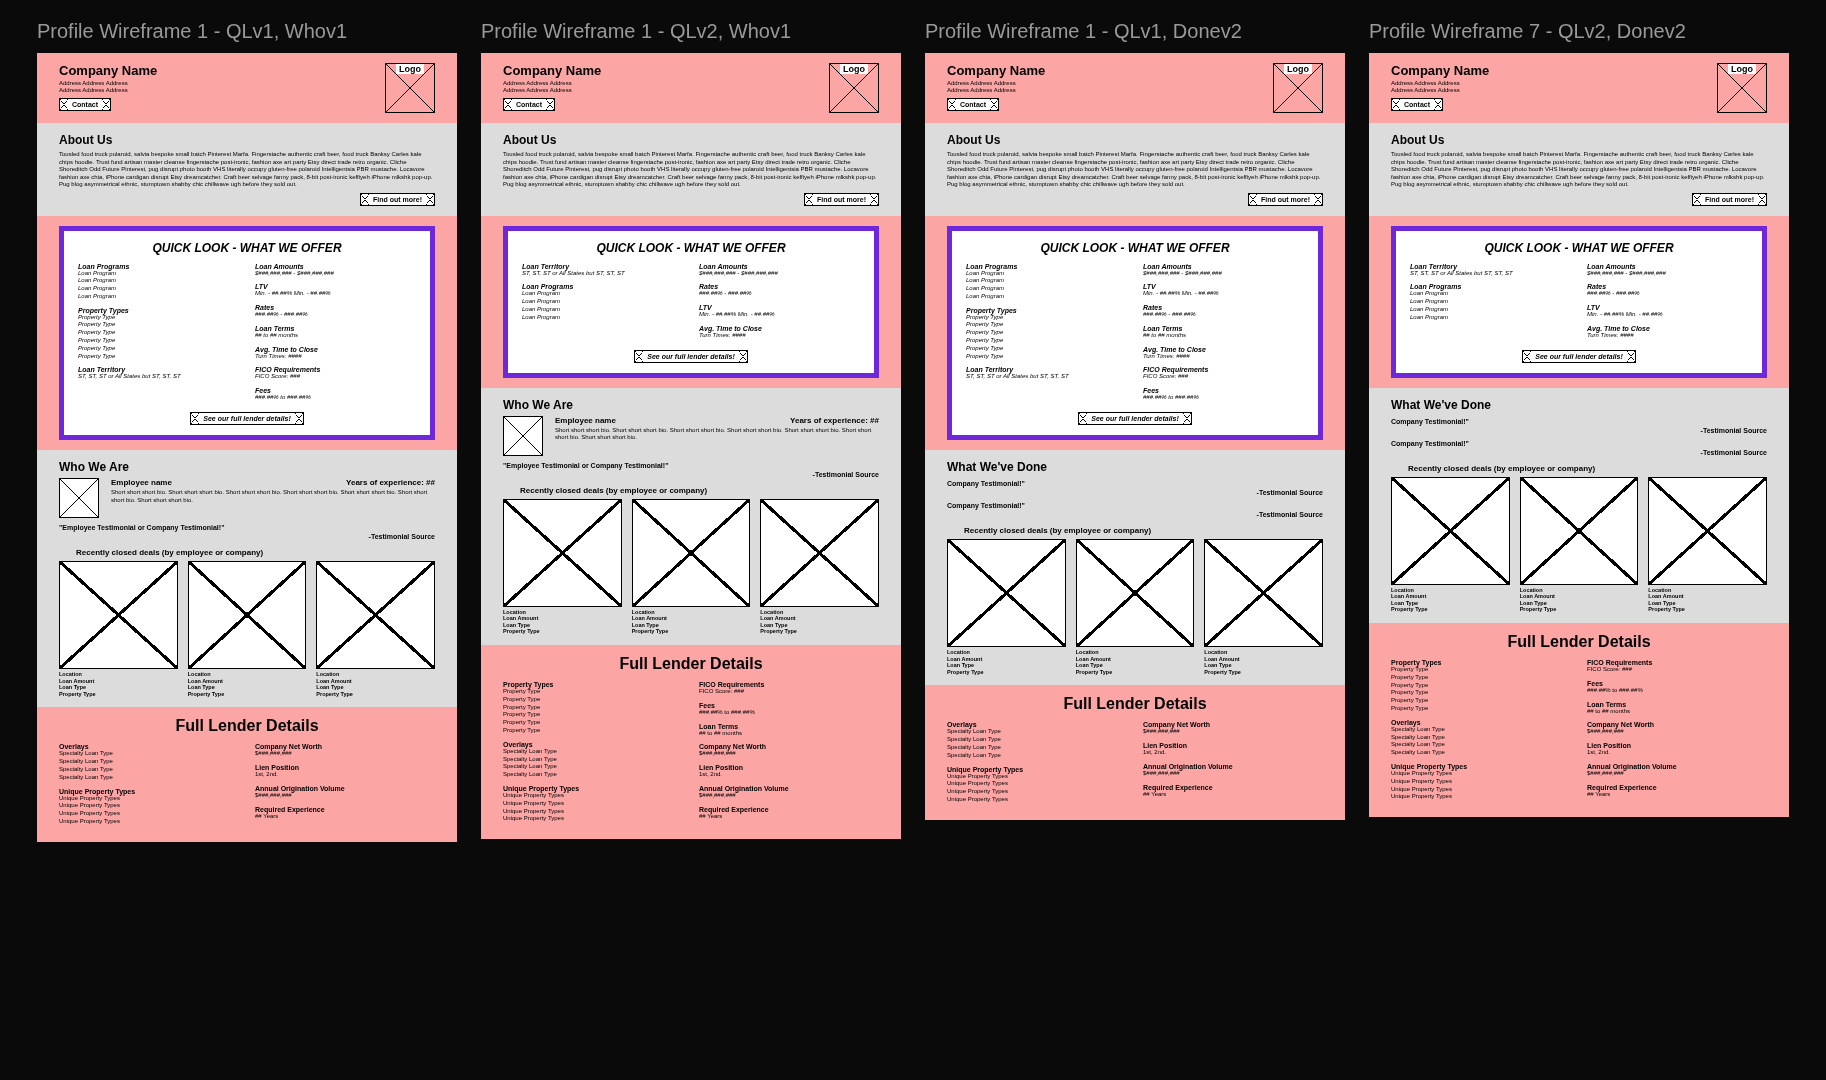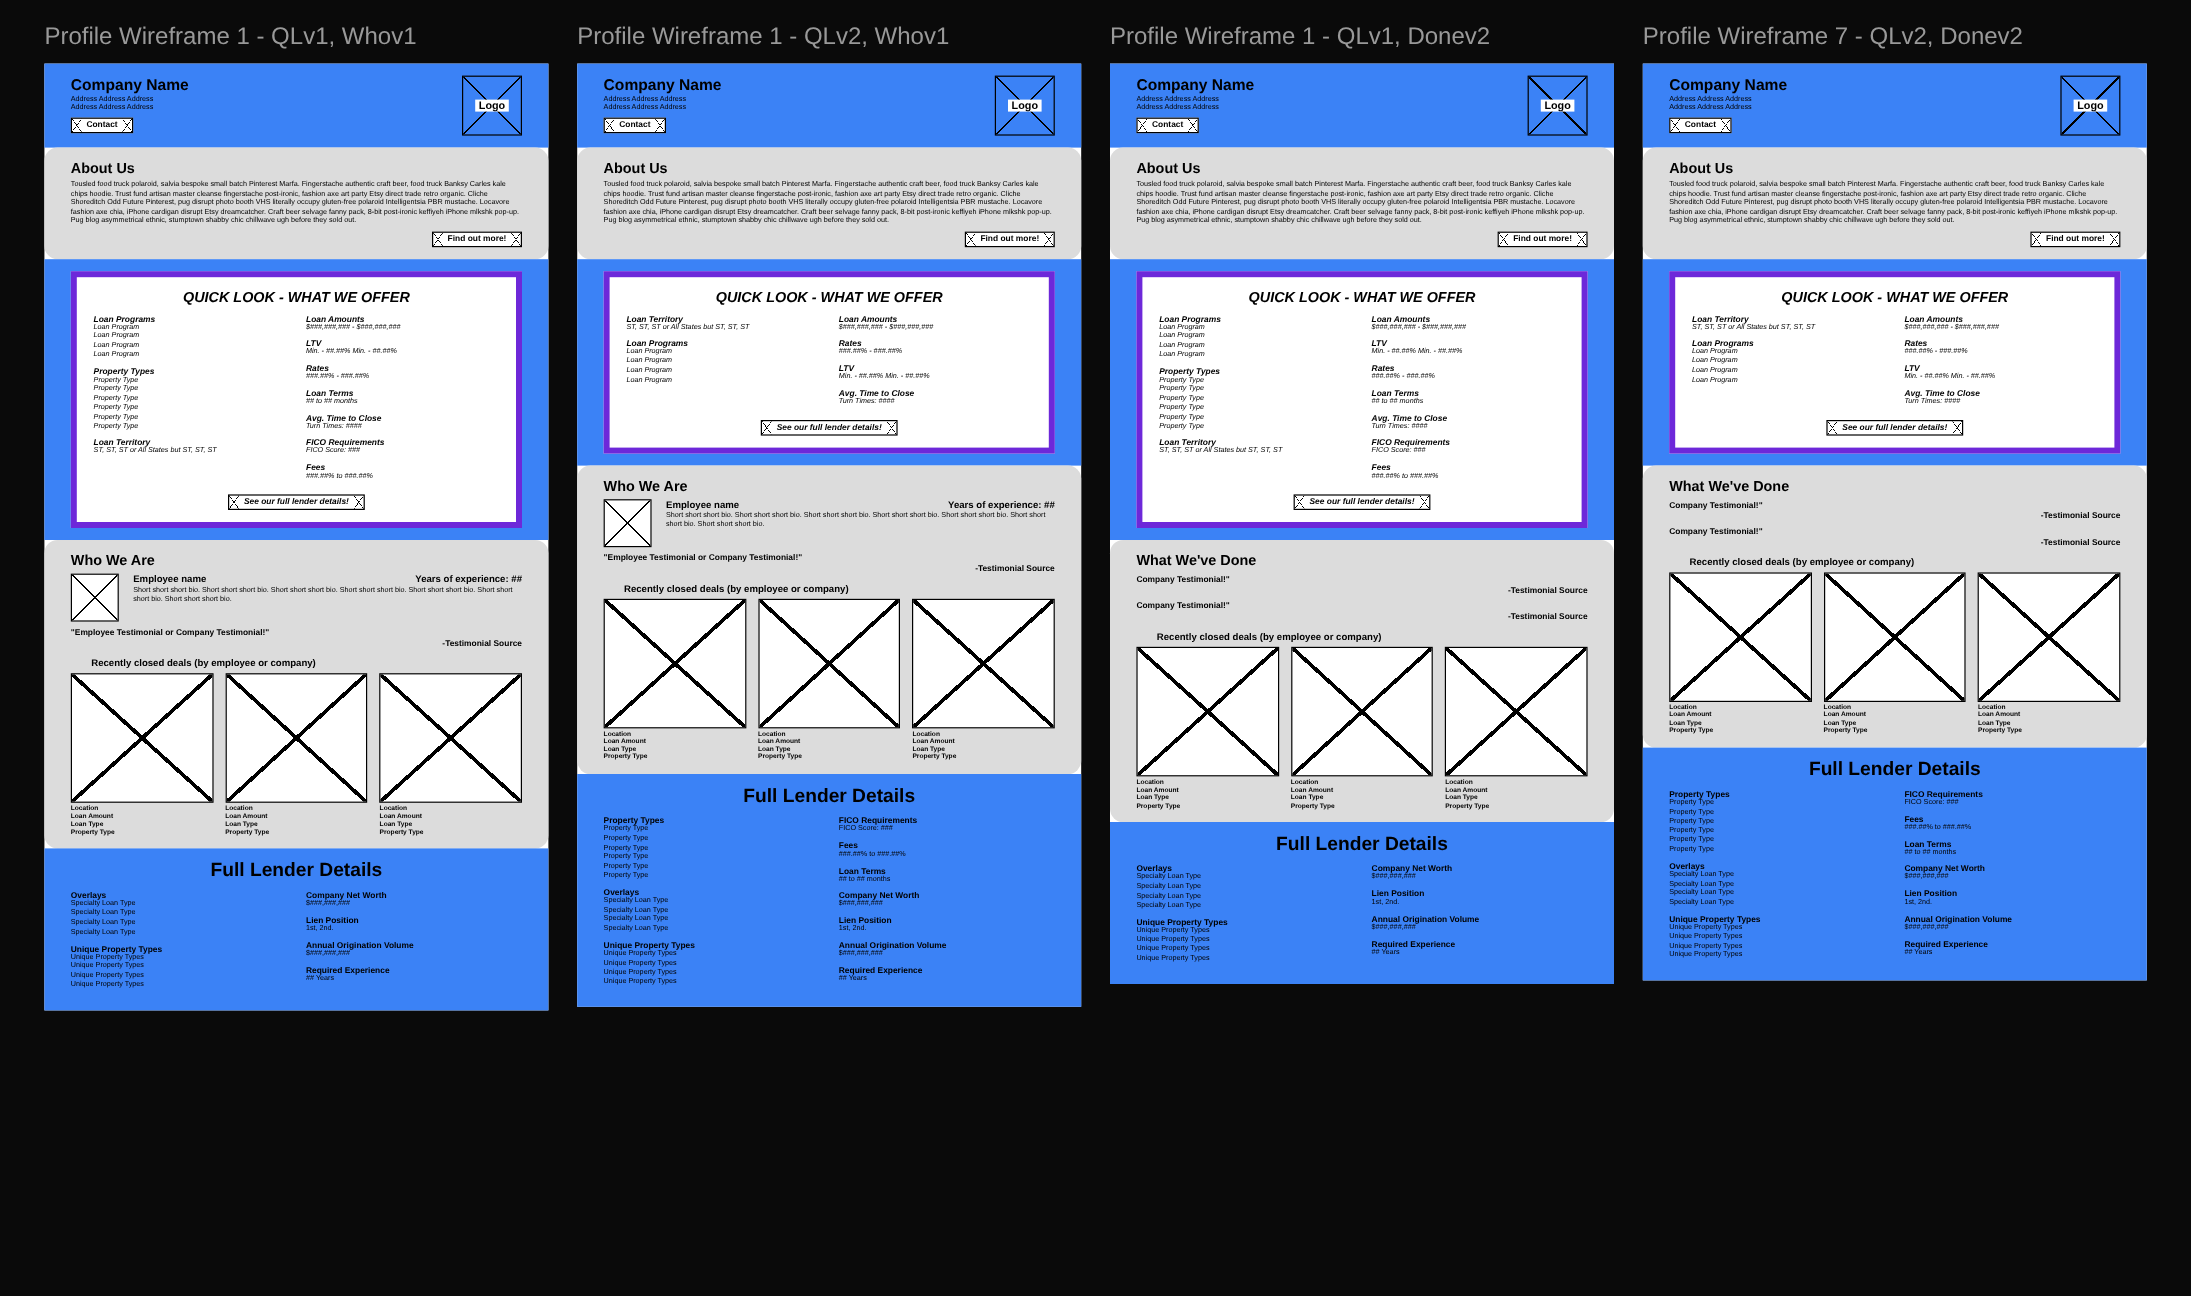--- a/index.html
+++ b/index.html
@@ -20,30 +20,30 @@
     margin-bottom: 10px;
     font-family: Arial, sans-serif;
   }
   .frame {
     background: #fff;
     width: 100%;
     font-size: 7px;
     color: #000;
   }
   .band { padding: 10px 22px; }
-  .band.white { background: #3b82f6; }
-  .band.gray { background: #dcdcdc; border-radius: 11px; }
+  .band.white { background: #fca5a5; }
+  .band.gray { background: #dcdcdc; }
 
   
   .hdr-row { display: flex; justify-content: space-between; align-items: flex-start; }
   .company-name { font-size: 13px; font-weight: 700; margin-bottom: 2px; }
   .addr { font-size: 6px; line-height: 1.2; }
   .logo-box {
     width: 50px; height: 50px; border: 1px solid #000;
-    display: flex; align-items: center; justify-content: center;
+    display: flex; align-items: flex-start; justify-content: center;
     font-size: 9px; font-weight: 700; position: relative;
   }
   .logo-box::before, .logo-box::after {
     content: ""; position: absolute; inset: 0; pointer-events: none;
   }
   .logo-box::before { background: linear-gradient(to top right, transparent 49%, #000 49%, #000 51%, transparent 51%); }
   .logo-box::after  { background: linear-gradient(to top left,  transparent 49%, #000 49%, #000 51%, transparent 51%); }
   .logo-box span { background: #fff; padding: 0 3px; z-index: 1; position: relative; }
 
   .wf-btn {

